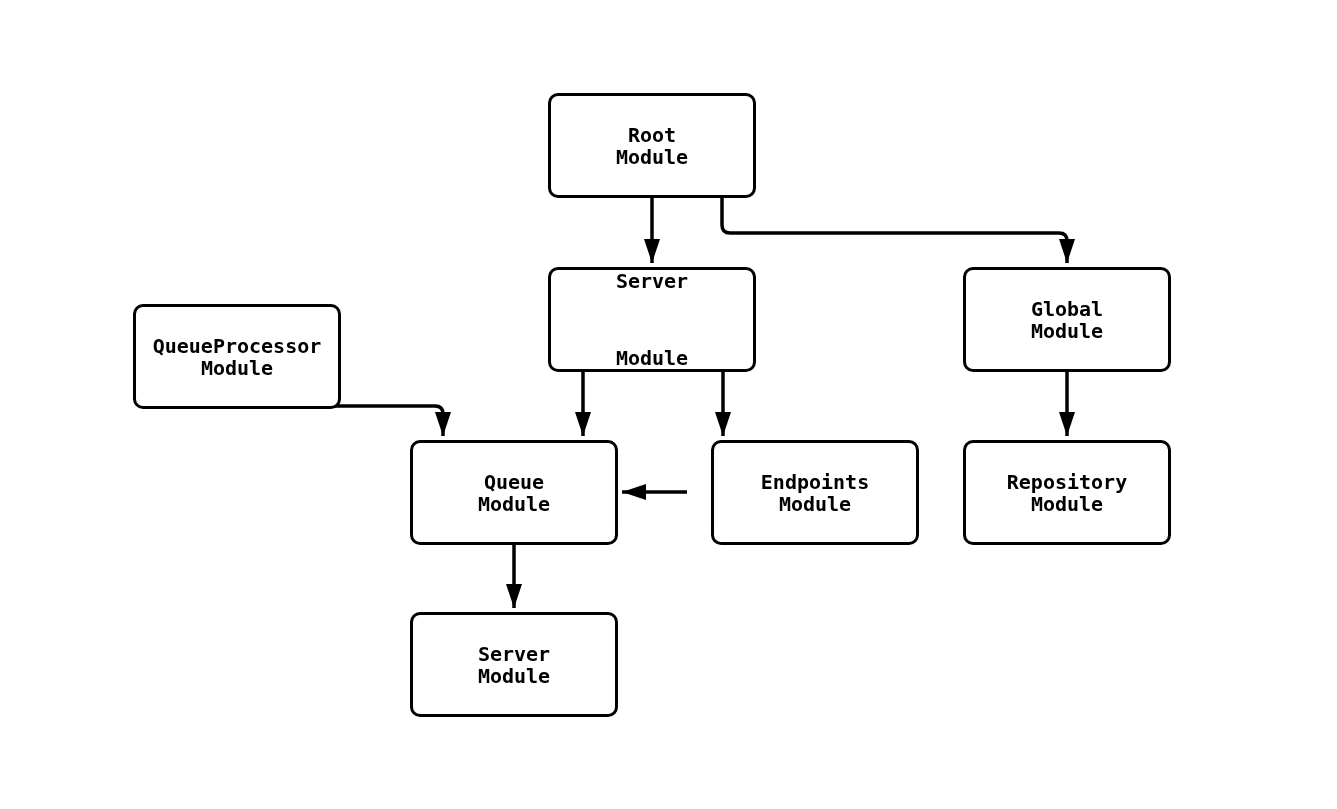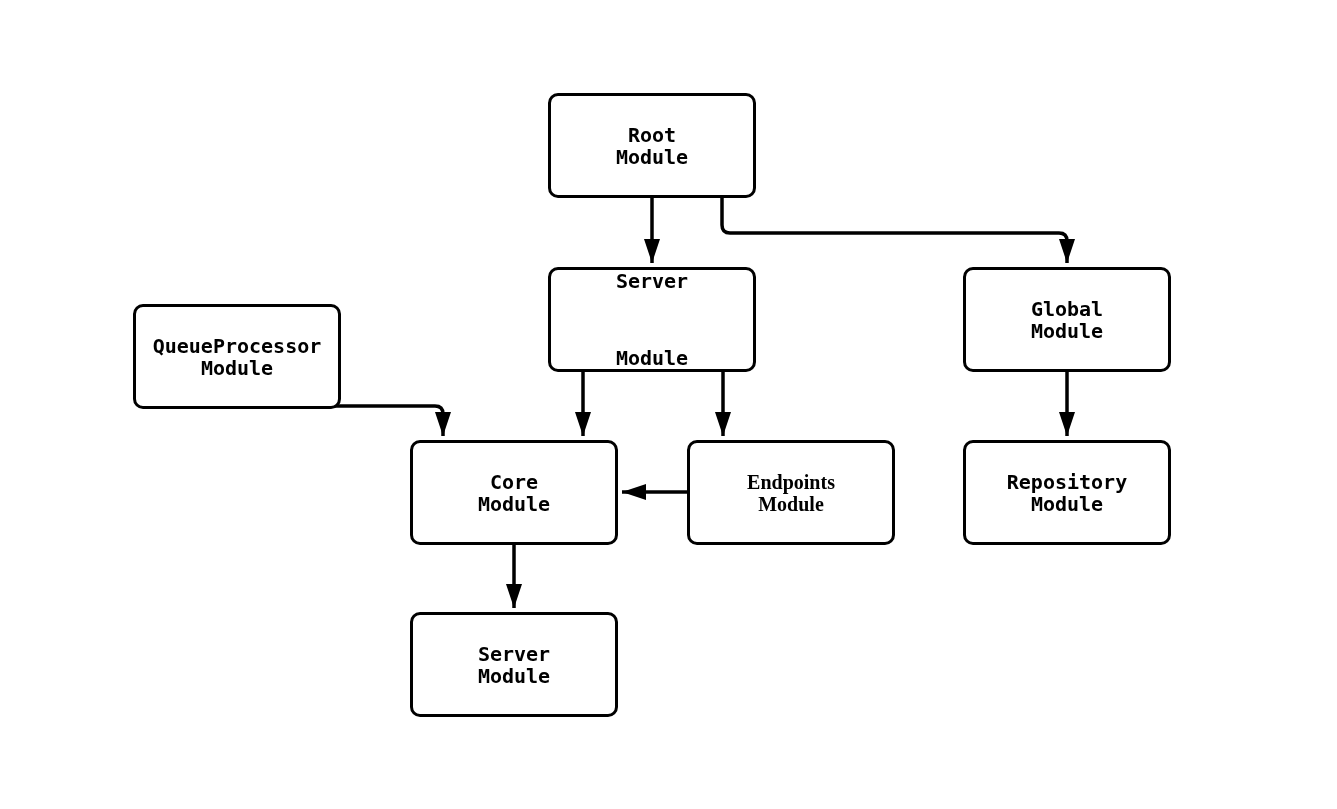--- a/index.html
+++ b/index.html
@@ -39,21 +39,21 @@
     font-size: 20px;
     font-weight: bold;
     line-height: 22px;
     letter-spacing: 0px;
   }
   .node-root          { left: 548px; top: 93px;  }
   .node-queueproc     { left: 133px; top: 267px; margin-top: 37px; }
   .node-server        { left: 548px; top: 267px; justify-content: space-between; }
   .node-global        { left: 963px; top: 267px; }
   .node-core          { left: 410px; top: 440px; }
-  .node-endpoints     { left: 687px; top: 440px; font-family: Liberation Serif, serif; }
+  .node-endpoints     { left: 711px; top: 440px; }
   .node-repository    { left: 963px; top: 440px; }
   .node-queue         { left: 410px; top: 612px; }
   .edge {
     stroke: #000000;
     stroke-width: 3.5px;
     fill: none;
   }
 </style>
 </head>
 <body>
@@ -90,21 +90,21 @@
     <span>Server</span>
     <span>Module</span>
   </div>
 
   <div class="node node-global">
     <span>Global</span>
     <span>Module</span>
   </div>
 
   <div class="node node-core">
-    <span>Core</span>
+    <span>Queue</span>
     <span>Module</span>
   </div>
 
   <div class="node node-endpoints">
     <span>Endpoints</span>
     <span>Module</span>
   </div>
 
   <div class="node node-repository">
     <span>Repository</span>

